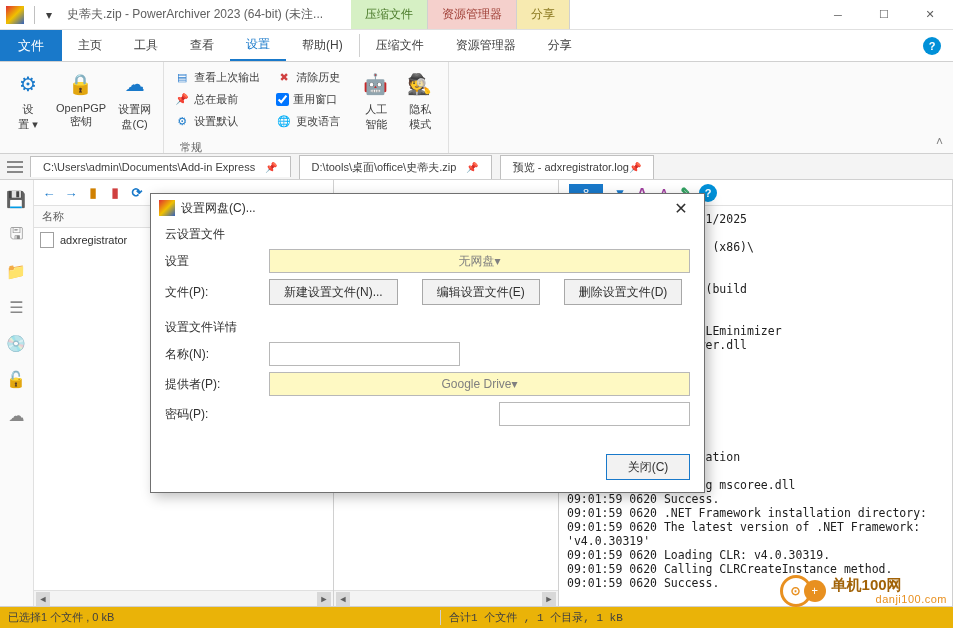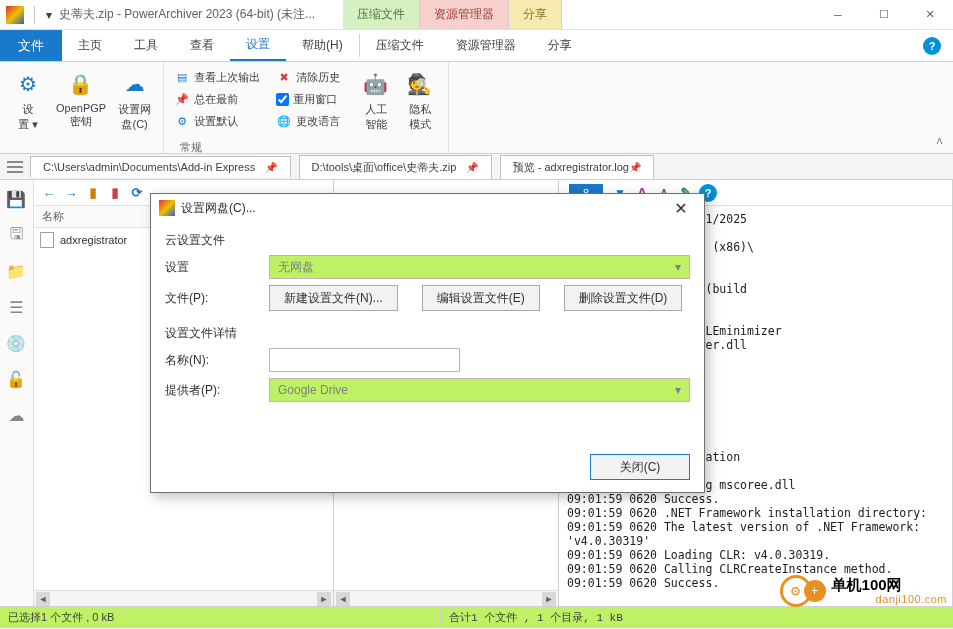--- a/index.html
+++ b/index.html
@@ -2,21 +2,21 @@
 <html><head>
 <meta charset="utf-8">
 <style>
 * { margin: 0; padding: 0; box-sizing: border-box; font-family: "Microsoft YaHei", "Segoe UI", sans-serif; }
 body { background: #fff; width: 953px; height: 629px; overflow: hidden; font-size: 12px; position: relative; }
 
 .titlebar { height: 30px; display: flex; align-items: center; border-bottom: 1px solid #e0e0e0; }
 .titlebar-icon { width: 18px; height: 18px; margin: 0 6px; background: linear-gradient(135deg,#e03030 0%,#f0c000 50%,#3060c0 100%); }
 .qat-sep { width: 1px; height: 18px; background: #c0c0c0; margin: 0 4px; }
 .qat-btn { width: 20px; height: 20px; display: flex; align-items: center; justify-content: center; color: #404040; cursor: pointer; }
-.title-text { flex: 0 0 auto; color: #606060; }
+.title-text { flex: 0 0 auto; margin-left: 8px; color: #606060; }
 .title-tabs { display: flex; margin-left: 28px; }
 .title-tab { padding: 6px 14px; font-size: 12px; border-right: 1px solid #d0d0d0; }
 .title-tab.green { background: #d6f0c4; color: #4a7a2a; }
 .title-tab.red { background: #f5d0cc; color: #a04038; }
 .title-tab.yellow { background: #f7eab0; color: #8a7820; }
 .title-spacer { flex: 1; }
 .win-controls { display: flex; }
 .win-btn { width: 46px; height: 30px; display: flex; align-items: center; justify-content: center; color: #606060; cursor: pointer; font-size: 11px; }
 
 .menubar { height: 32px; display: flex; align-items: stretch; border-bottom: 1px solid #d0d0d0; }
@@ -60,46 +60,46 @@
 .list-body { flex: 1; overflow: hidden; padding: 2px 6px; position: relative; }
 .list-item { display: flex; align-items: center; padding: 2px 0; font-size: 11px; color: #303030; }
 .file-ico { width: 14px; height: 16px; border: 1px solid #a0a0a0; margin-right: 6px; background: #fff; }
 .scrollbar-h { height: 16px; border-top: 1px solid #e0e0e0; background: #f4f4f4; display: flex; align-items: center; justify-content: space-between; padding: 0 2px; }
 .sb-arrow { width: 14px; height: 14px; background: #d8d8d8; color:#606060; display:flex;align-items:center;justify-content:center; font-size:9px; }
 
 .page-input { width: 34px; height: 18px; border: 1px solid #1979ca; background: #1979ca; color: #fff; text-align: center; font-size: 11px; margin: 0 4px; }
 .zoom-btn { color: #a040a0; font-weight: bold; }
 .preview-body { flex: 1; padding: 6px 8px; font-family: Consolas, monospace; font-size: 11.5px; color: #202020; white-space: pre; overflow: hidden; }
 
-.statusbar { height: 22px; border-top: 1px solid #d0d0d0; background: #bef264; display: flex; align-items: center; font-size: 11px; color: #404040; }
+.statusbar { height: 22px; border-top: 1px solid #d0d0d0; background: #eab308; display: flex; align-items: center; font-size: 11px; color: #404040; }
 .status-left { padding: 0 8px; width: 440px; }
 .status-mid { padding: 0 8px; border-left: 1px solid #d0d0d0; font-family: Liberation Mono, monospace; }
 
 .dialog { position: absolute; left: 150px; top: 193px; width: 555px; height: 300px; background: #fff; border: 1px solid #707070; box-shadow: 4px 4px 12px rgba(0,0,0,0.25); display: flex; flex-direction: column; z-index: 100; }
 .dlg-title { height: 28px; display: flex; align-items: center; padding: 0 8px; font-size: 12px; color: #303030; }
 .dlg-title .dlg-ico { width: 16px; height: 16px; background: linear-gradient(135deg,#e03030 0%,#f0c000 50%,#3060c0 100%); margin-right: 6px; }
 .dlg-close { margin-left: auto; cursor: pointer; font-size: 16px; color: #303030; width: 30px; text-align: center; }
-.dlg-body { padding: 4px 14px 8px 14px; flex: 1; font-size: 12px; color: #303030; margin-top: 6px; }
+.dlg-body { padding: 4px 14px 8px 14px; flex: 1; font-size: 12px; color: #303030; }
 .dlg-section { margin-bottom: 6px; font-size: 12px; color: #303030; }
 .dlg-row { display: flex; align-items: center; margin: 6px 0; }
 .dlg-label { width: 104px; color: #303030; }
-.dlg-select { flex: 1; height: 24px; border: 1px solid #b8b8b8; background: #bef264; color: #808080; padding: 0 8px; display:flex; align-items:center; justify-content:space-between; }
+.dlg-select { flex: 1; height: 24px; border: 1px solid #b8b8b8; background: #fef9c3; color: #808080; padding: 0 8px; display:flex; align-items:center; justify-content:center; }
 .dlg-input { flex: 1; height: 24px; border: 1px solid #b8b8b8; padding: 0 6px; background: #fff; }
 .dlg-btns-row { display: flex; gap: 30px; margin-left: 104px; }
 .dlg-btn { height: 26px; border: 1px solid #a8a8a8; background: #f2f2f2; padding: 0 14px; cursor: pointer; font-size: 12px; color: #303030; display:flex;align-items:center;justify-content:center; }
 .dlg-btn.wide { flex: 1; }
 .dlg-footer { display: flex; justify-content: flex-end; padding: 8px 14px 12px; }
-.dlg-footer .dlg-btn { width: 100px; border: 1px solid #1979ca; }
+.dlg-footer .dlg-btn { width: 84px; border: 1px solid #1979ca; }
 
 .watermark { position: absolute; right: 6px; bottom: 22px; display: flex; align-items: center; gap: 6px; z-index: 50; }
 .wm-logo { display: flex; align-items: center; }
 .wm-circ { width: 32px; height: 32px; border: 3px solid #e89020; border-radius: 50%; display:flex;align-items:center;justify-content:center; color:#e89020; font-weight:bold; position:relative; }
 .wm-plus { width: 22px; height: 22px; background:#e89020; border-radius:50%; color:#fff; display:flex;align-items:center;justify-content:center; margin-left:-8px; }
 .wm-text { display:flex; flex-direction:column; line-height:1.1; }
-.wm-cn { font-size:15px; font-weight:bold; color:#000000; }
+.wm-cn { font-size:15px; font-weight:bold; color:#a16207; }
 .wm-en { font-size:11px; color:#e89020; letter-spacing:0.5px;padding-left:44px; }
 </style>
 </head>
 <body>
 
 <div class="titlebar">
   <div class="titlebar-icon"></div>
   <div class="qat-sep"></div>
   <div class="qat-btn">▾</div>
   <div class="title-text">史蒂夫.zip - PowerArchiver 2023 (64-bit) (未注...</div>
@@ -331,20 +331,24 @@
       <div class="dlg-label">名称(N):</div>
       <input class="dlg-input" style="flex: 0 0 160px;">
     </div>
     <div class="dlg-row">
       <div class="dlg-label">提供者(P):</div>
       <div class="dlg-select">
           <span>Google Drive</span>
           <span>▾</span>
         </div>
     </div>
+    <div class="dlg-row">
+      <div class="dlg-label">密码(P):</div>
+      <input class="dlg-input" type="password" style="flex: 0 0 160px; margin-left: auto;">
+    </div>
   </div>
   <div class="dlg-footer">
     <div class="dlg-btn">关闭(C)</div>
   </div>
 </div>
 
 <div class="watermark">
   <div class="wm-logo">
     <div class="wm-circ">⊙</div>
       <div class="wm-plus">+</div>

